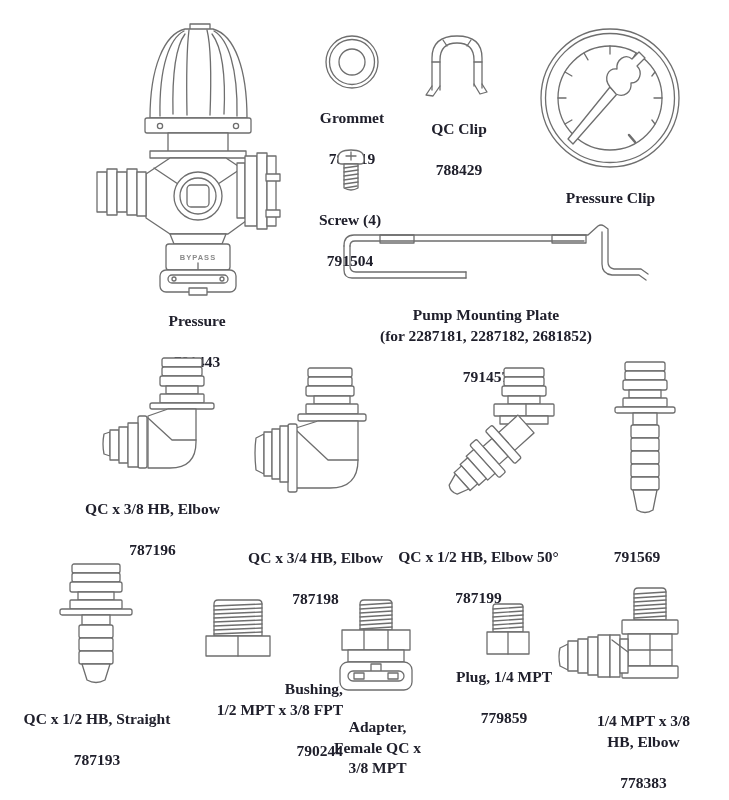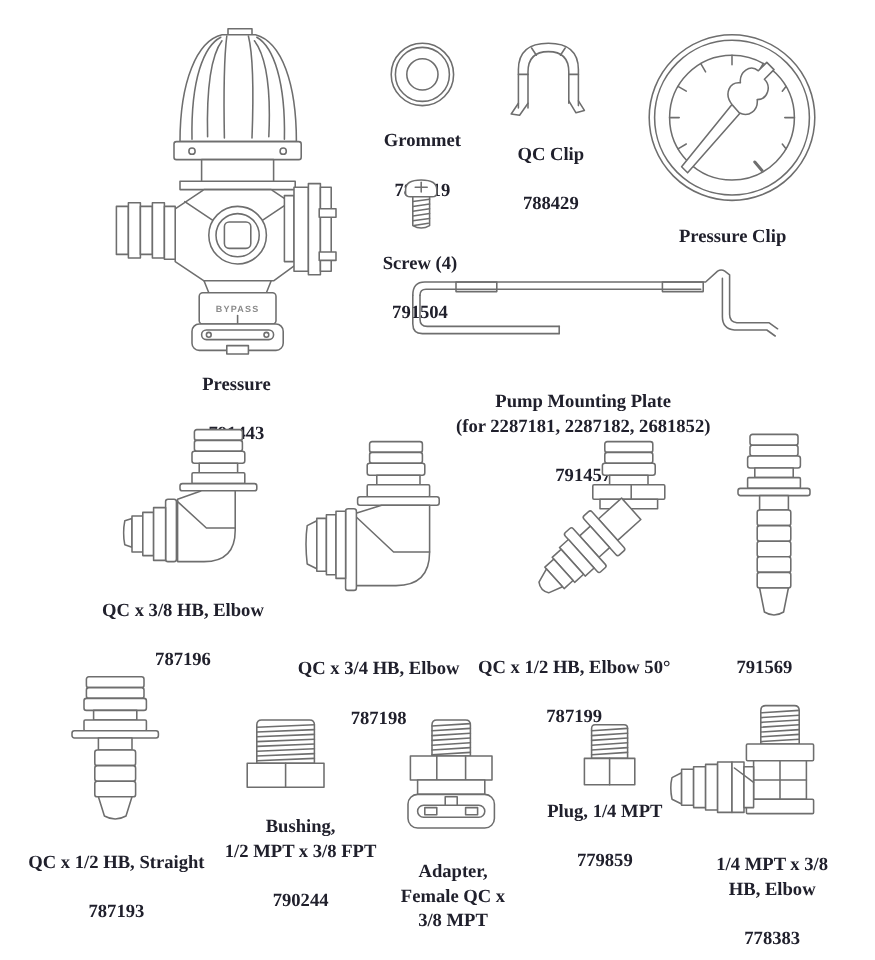--- a/index.html
+++ b/index.html
@@ -147,21 +147,21 @@
       <path d="M8,24 Q8,13 18,13 L252,13 L262,4 Q265,2 268,4 L272,7 L272,40 Q272,46 278,47 L305,47 L312,52"></path>
       <path d="M266,10 L266,42 Q266,52 276,53 L303,53 L310,58"></path>
       <path d="M14,24 Q14,19 19,19 L248,19"></path>
       <path d="M8,24 L8,48 Q8,56 16,56 L130,56"></path>
       <path d="M14,24 L14,44 Q14,50 20,50 L130,50"></path>
       <line x1="130" y1="50" x2="130" y2="56"></line>
       <rect x="44" y="13" width="34" height="8"></rect>
       <rect x="216" y="13" width="34" height="8"></rect>
     </g>
   </svg>
-  <div class="label" style="left:331px; top:305px; width:310px;">
+  <div class="label" style="left:331px; top:285px; width:310px;">
     <div>Pump Mounting Plate
 (for 2287181, 2287182, 2681852)</div>
     <div>791457</div>
   </div>
 
   <svg class="drawing" style="left:102px; top:356px;" width="118" height="120" viewBox="0 0 118 120">
     <g class="art">
       <rect x="60" y="2" width="40" height="9" rx="2"></rect>
       <rect x="60" y="11" width="40" height="9" rx="2"></rect>
       <rect x="58" y="20" width="44" height="10" rx="2"></rect>
@@ -279,21 +279,21 @@
       <line class="nf" x1="12" y1="16" x2="60" y2="14"></line>
       <line class="nf" x1="12" y1="20" x2="60" y2="18"></line>
       <line class="nf" x1="12" y1="24" x2="60" y2="22"></line>
       <line class="nf" x1="12" y1="28" x2="60" y2="26"></line>
       <line class="nf" x1="12" y1="32" x2="60" y2="30"></line>
       <line class="nf" x1="12" y1="36" x2="60" y2="34"></line>
       <rect x="4" y="38" width="64" height="20"></rect>
       <line class="nf" x1="36" y1="38" x2="36" y2="58"></line>
     </g>
   </svg>
-  <div class="label" style="left:158px; top:659px; width:185px;">
+  <div class="label" style="left:158px; top:659px; width:185px;text-align:right;">
     <div>Bushing,
 1/2 MPT x 3/8 FPT</div>
     <div>790244</div>
   </div>
 
   <svg class="drawing" style="left:332px; top:598px;" width="88" height="100" viewBox="0 0 88 100">
     <g class="art">
       <path d="M28,6 Q28,2 32,2 L56,2 Q60,2 60,6 L60,32 L28,32 Z"></path>
       <line class="nf" x1="28" y1="7" x2="60" y2="5"></line>
       <line class="nf" x1="28" y1="11" x2="60" y2="9"></line>

